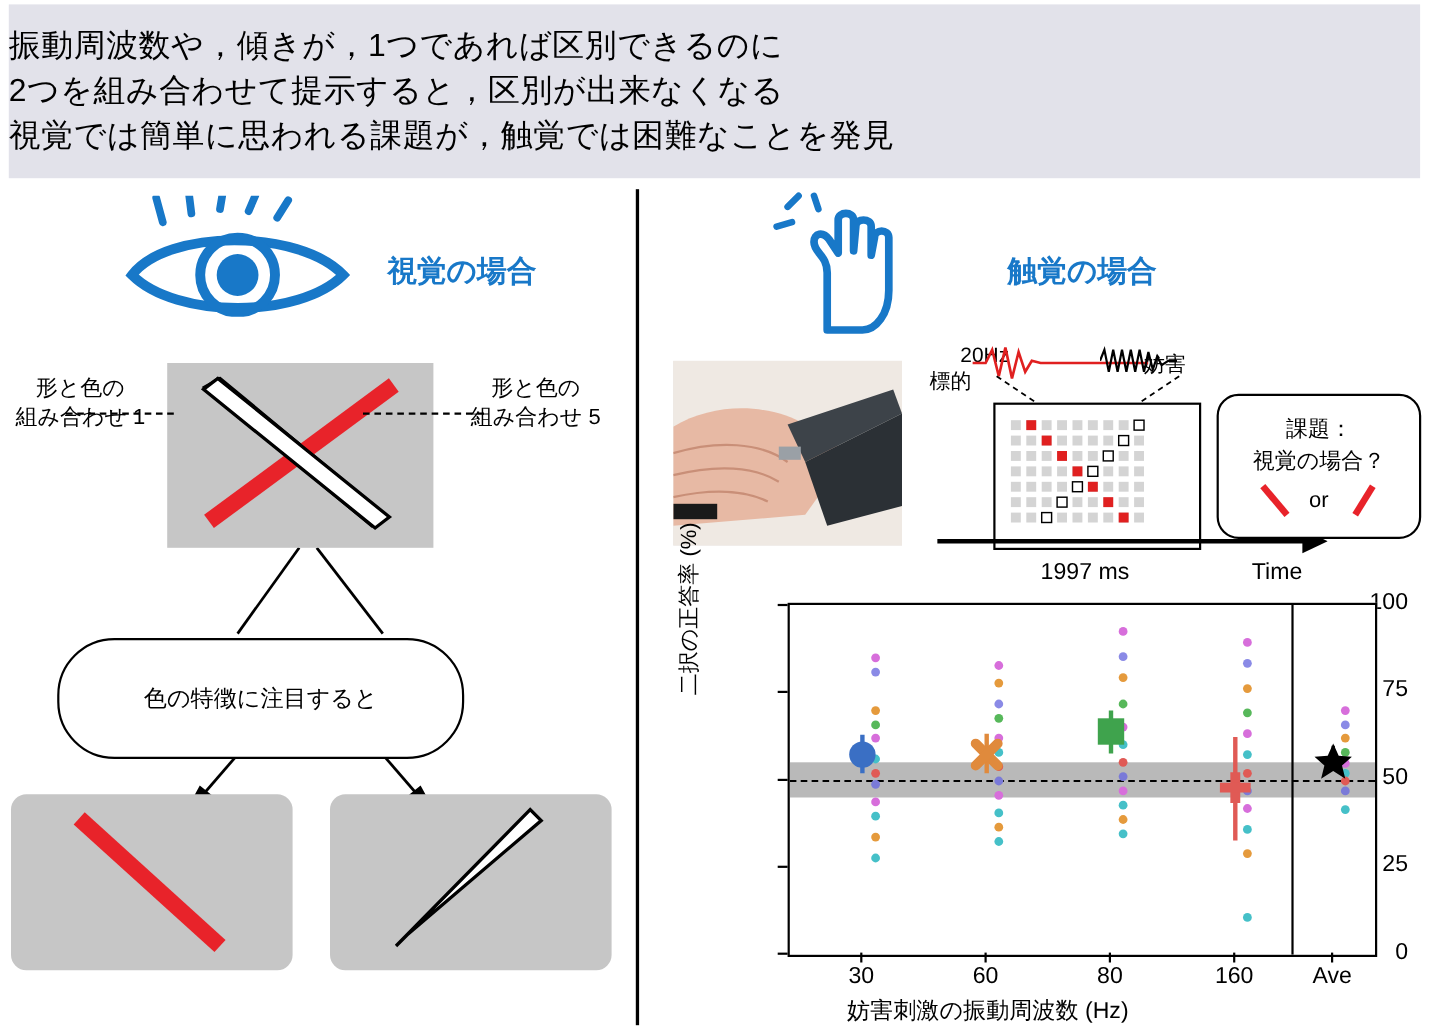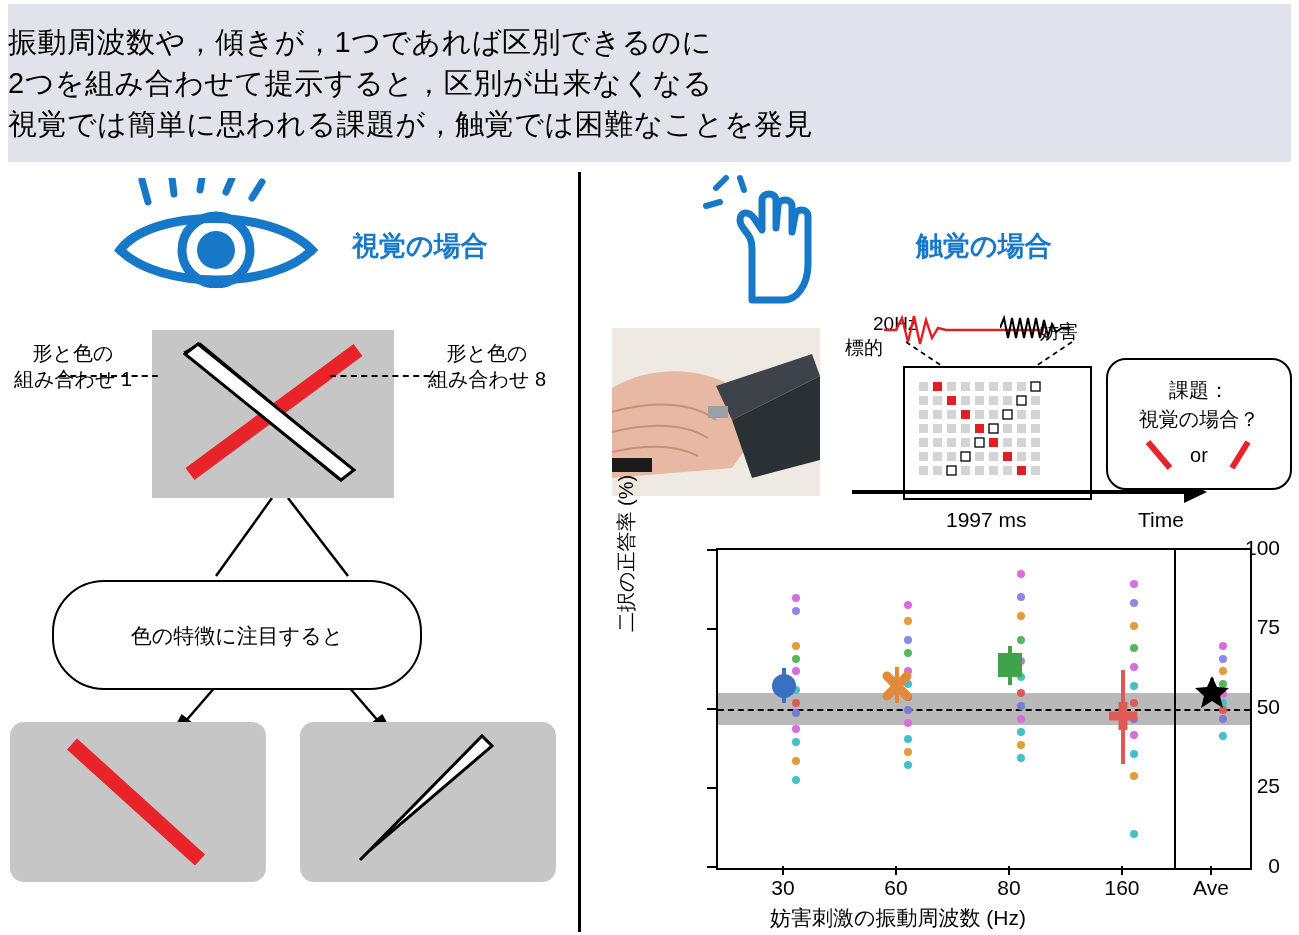--- a/index.html
+++ b/index.html
@@ -139,21 +139,21 @@
   </svg>
 </div>
 <div id="leadline-left"></div>
 <div id="leadline-right"></div>
 <div class="side-label" id="label-left">
   <div>形と色の</div>
   <div>組み合わせ 1</div>
 </div>
 <div class="side-label" id="label-right">
   <div>形と色の</div>
-  <div>組み合わせ 8</div>
+  <div>組み合わせ 5</div>
 </div>
 
 <svg style="position:absolute;left:120px;top:498px;width:300px;height:240px;" viewBox="0 0 300 240">
   <line x1="152" y1="0" x2="96" y2="78" stroke="#000" stroke-width="2.5"></line>
   <line x1="168" y1="0" x2="228" y2="78" stroke="#000" stroke-width="2.5"></line>
   <g stroke="#000" stroke-width="2.5" fill="#000">
     <line x1="96" y1="188" x2="58" y2="232"></line>
     <polygon points="50,240 72,226 62,218"></polygon>
     <line x1="228" y1="188" x2="266" y2="232"></line>
     <polygon points="274,240 252,226 262,218"></polygon>

